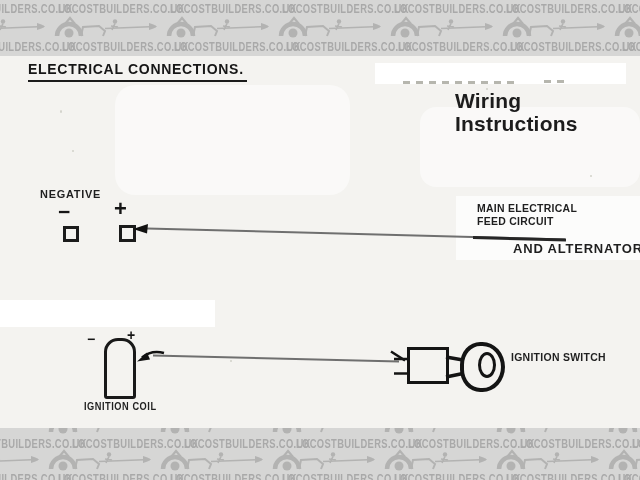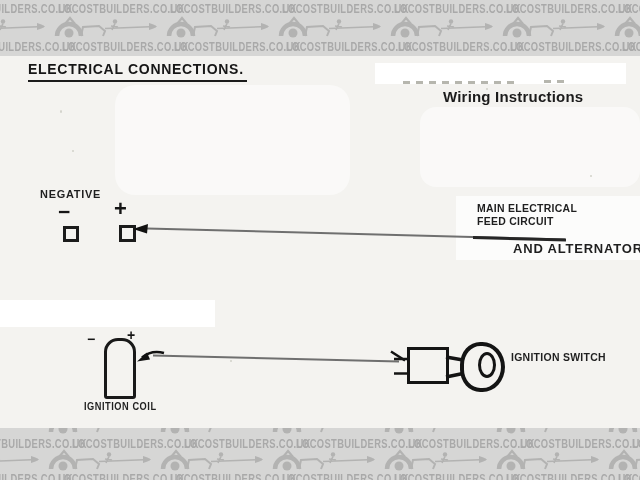--- a/index.html
+++ b/index.html
@@ -34,21 +34,21 @@
   .abs{position:absolute;}
   .ink{color:#1b1b1b;}
   .lbl{font-weight:bold;line-height:1;white-space:nowrap;color:#1f1f1f;}
   .whiteout{background:#ffffff;}
   .soft-white{background:rgba(255,255,255,.5);}
   .dashes{background:repeating-linear-gradient(90deg,#b6b6ae 0 7px,transparent 7px 13px);}
   .page-title{
     left:28px;top:7px;font-weight:bold;font-size:14px;letter-spacing:.7px;
     line-height:1;color:#161616;border-bottom:2.5px solid #1b1b1b;padding:0 3px 4px 0;
   }
-  .subtitle{left:443px;top:34px;font-size:15px;font-weight:600;letter-spacing:.2px;color:#1c1c1c;line-height:1.1;}
+  .subtitle{left:455px;top:34px;font-size:21px;font-weight:600;letter-spacing:.2px;color:#1c1c1c;line-height:1.1;}
   .box-border{border:3px solid #1b1b1b;background:transparent;}
   .battery-box{left:52px;top:181px;width:86px;height:57px;display:flex;align-items:center;justify-content:center;}
   .battery-label{font-size:10.5px;font-weight:bold;letter-spacing:1.1px;transform:scaleX(.92);}
   .terminal{background:#f4f3f0;}
   .coil-body{left:104px;top:283px;width:26px;height:55px;border:3px solid #191919;border-radius:14px 14px 3px 3px;}
   .switch-body{left:407px;top:292px;width:36px;height:31px;border:3.5px solid #141414;}
   .key-head{left:460px;top:287px;width:37px;height:42px;border:4px solid #141414;border-radius:45% 50% 50% 45%;}
   .key-hole{left:478px;top:297px;width:12px;height:20px;border:3.5px solid #141414;border-radius:50%;}
   .sym{font-weight:bold;line-height:1;color:#151515;}
   .overlay{position:absolute;left:0;top:0;pointer-events:none;}

